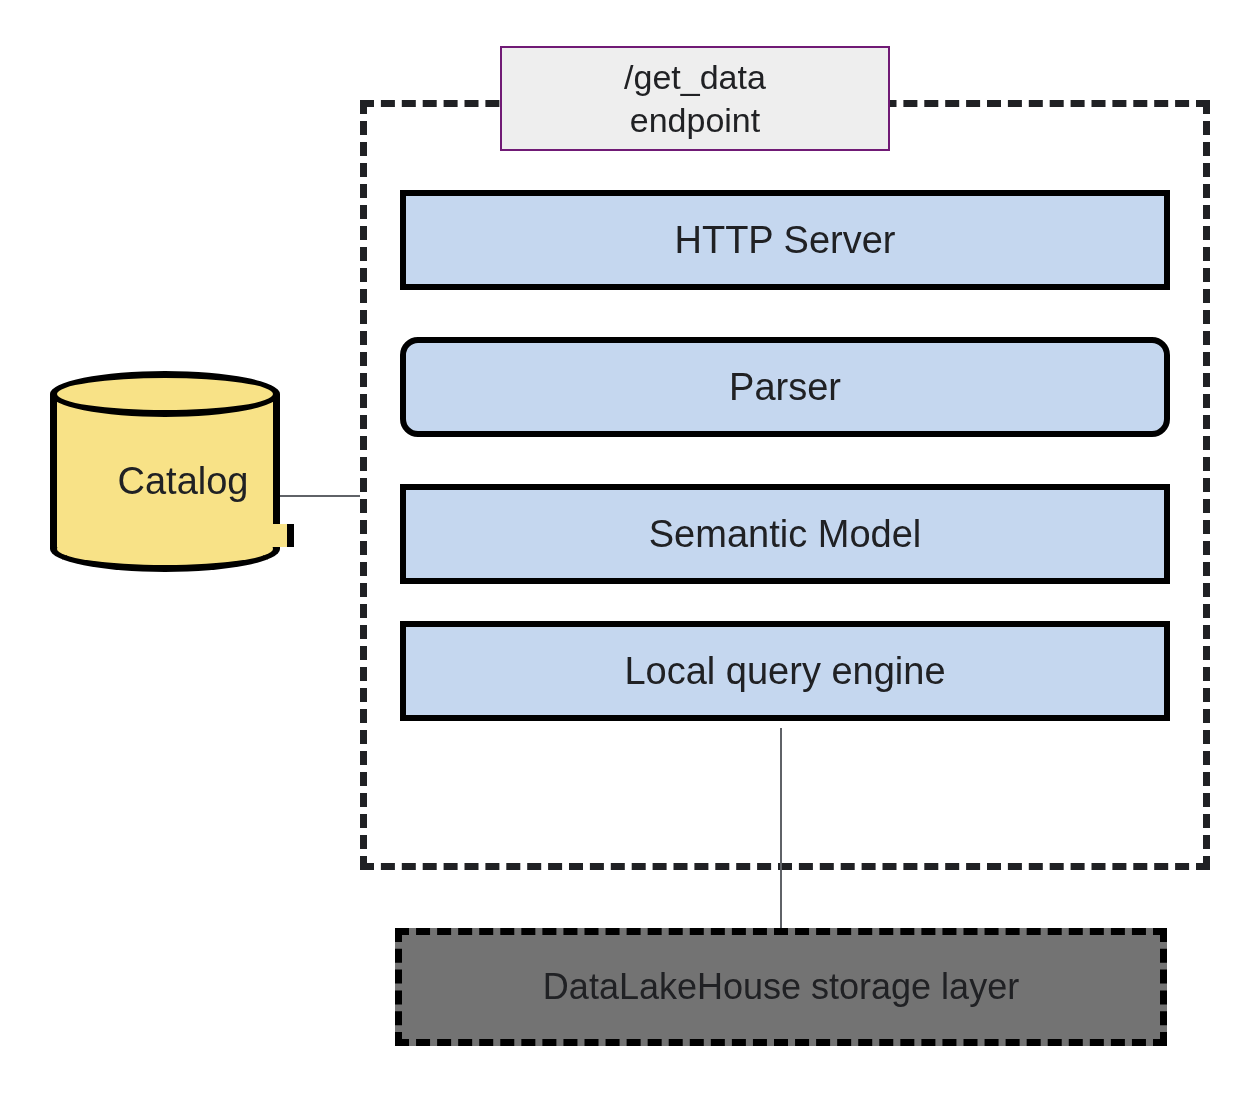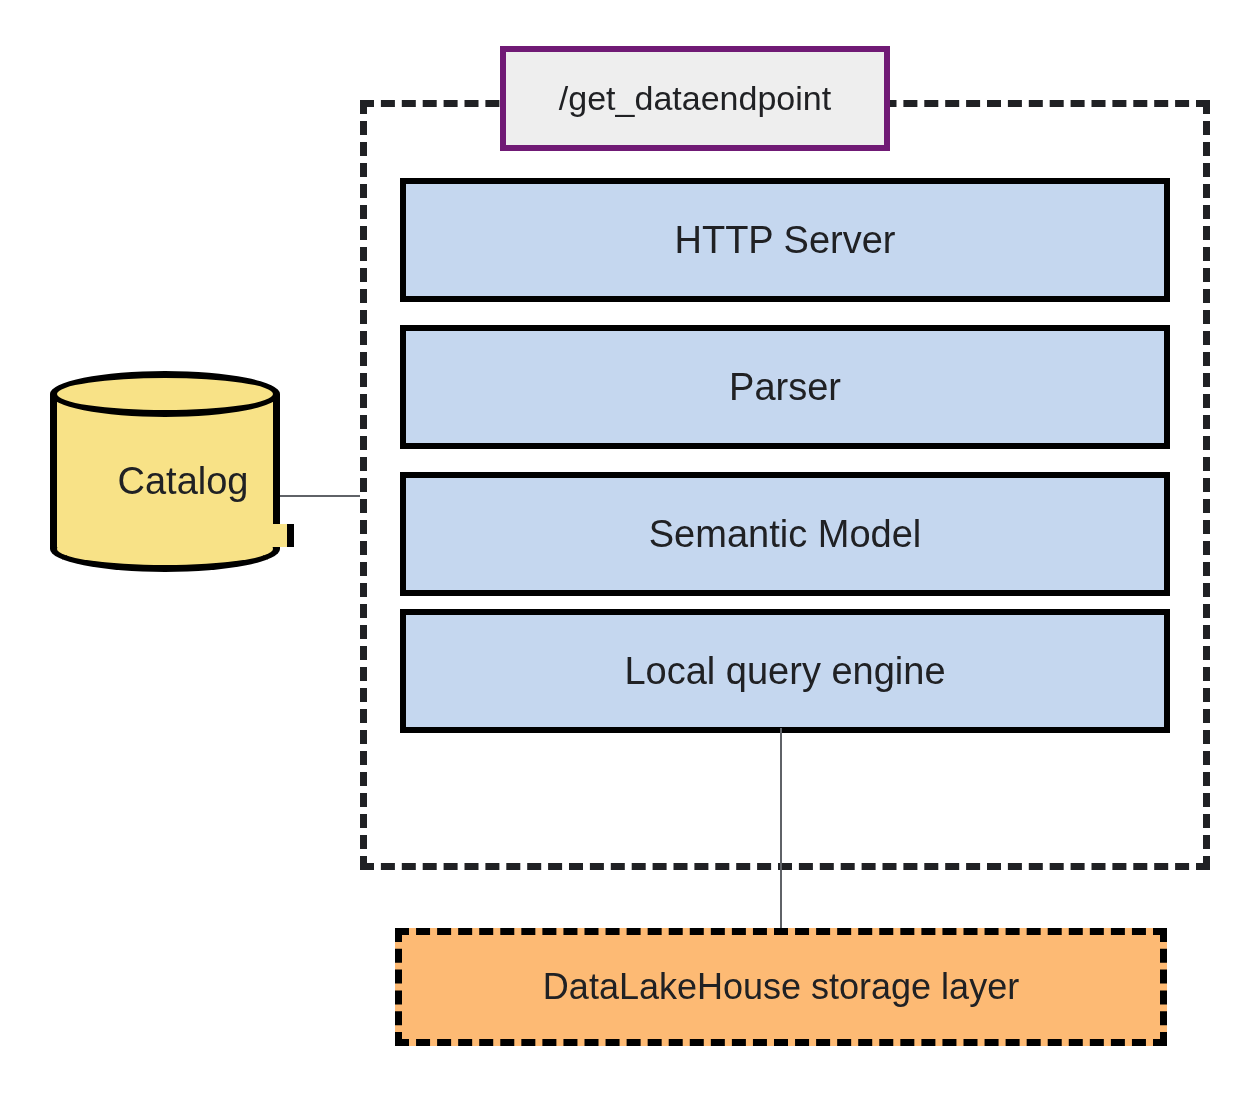--- a/index.html
+++ b/index.html
@@ -36,45 +36,46 @@
       color: #868a8f;
       font-weight: 400;
     }
     .endpoint-box {
       position: absolute;
       left: 500px;
       top: 46px;
       width: 390px;
       height: 105px;
       background: #eeeeee;
-      border: 6px solid #701a75;
+      border: 2px solid #701a75;
       display: flex;
-      flex-direction: row;
+      flex-direction: column;
       align-items: center;
       justify-content: center;
       font-size: 34px;
       color: #202124;
       line-height: 1.25;
       text-align: center;
     }
     .component-box {
       position: absolute;
       left: 400px;
       width: 770px;
-      height: 124px;
+      height: 100px;
       background: #c5d7ef;
       border: 6px solid #000000;
       display: flex;
       align-items: center;
       justify-content: center;
       font-size: 38px;
       color: #202124;
+      margin-top: 12px;
     }
     .http-server { top: 178px; }
-    .parser { top: 325px; }
+    .parser { top: 325px; border-radius: 18px; }
     .semantic-model { top: 472px; justify-content: center; }
     .local-query-engine { top: 609px; }
     .catalog-cylinder {
       position: absolute;
       left: 50px;
       top: 371px;
       width: 230px;
       height: 200px;
     }
     .cylinder-body {
@@ -145,21 +146,21 @@
       width: 2px;
       height: 200px;
       background: #5f6267;
     }
     .storage-box {
       position: absolute;
       left: 395px;
       top: 928px;
       width: 772px;
       height: 118px;
-      background: #fdba74;
+      background: #737373;
       border: 7px dashed #000000;
       display: flex;
       align-items: center;
       justify-content: center;
       font-size: 36px;
       color: #202124;
       text-align: center;
       line-height: 1.3;
     }
   </style>

